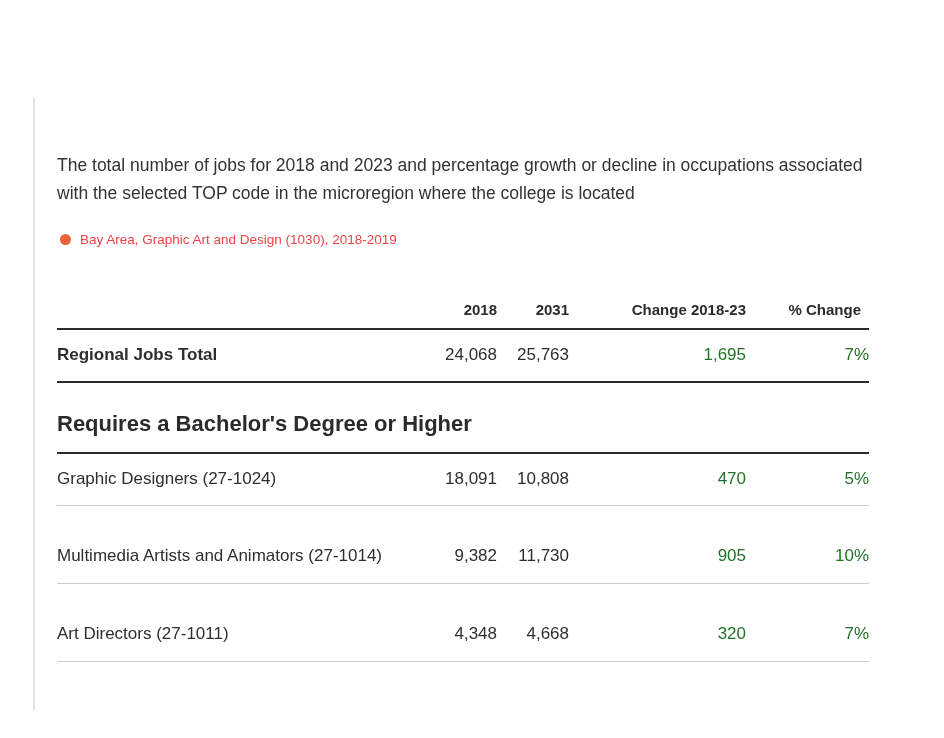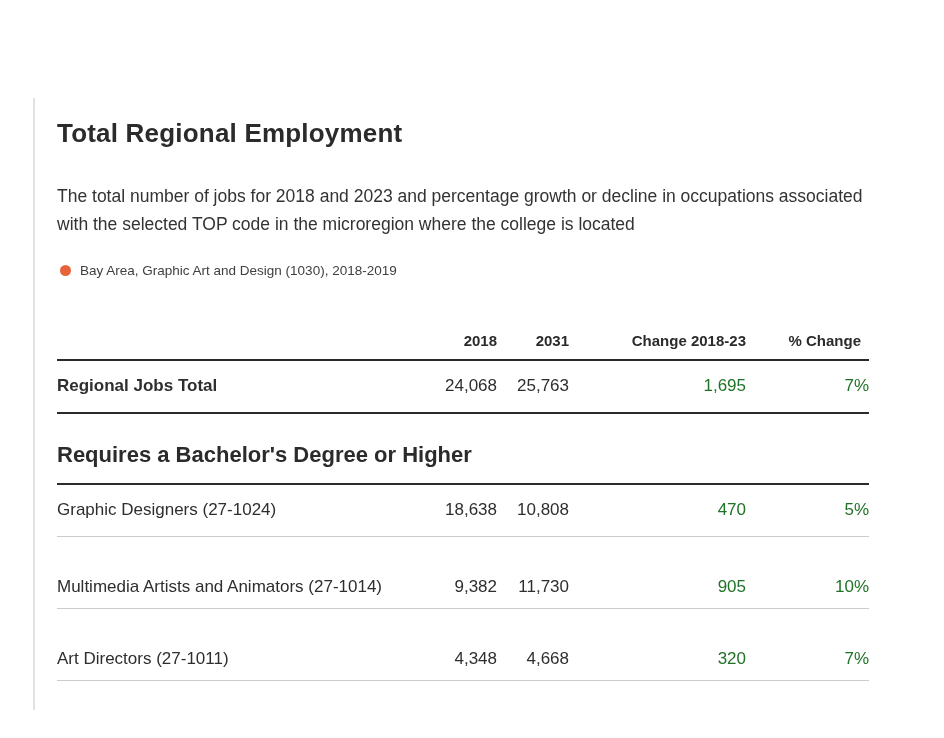--- a/index.html
+++ b/index.html
@@ -55,21 +55,21 @@
   }
   .legend-dot {
     width: 11px; height: 11px;
     border-radius: 50%;
     background: #e8633a;
     flex: 0 0 auto;
   }
   .legend-label {
     margin-left: 9px;
     font-size: 13.5px;
-    color: #404040;
+    color: #ef4444;
   }
 
   table.data-table {
     border-collapse: collapse;
     table-layout: fixed;
     width: 812px;
   }
   table.first-table { margin-top: 54px; }
   col.c-label  { width: 370px; }
   col.c-2018   { width: 70px; }
@@ -107,33 +107,32 @@
     width: 812px;
     font-size: 22px;
     font-weight: bold;
     color: #2b2b2b;
     padding-bottom: 15px;
     border-bottom: 2px solid #2b2b2b;
   }
 
   tr.occ-row { border-bottom: 1px solid #cccccc; }
   tr.occ-row.row-first td { padding: 15px 0 16px 0; }
-  tr.occ-row.row-tall td  { padding: 40px 0 11px 0; }
+  tr.occ-row.row-tall td  { padding: 40px 0 17px 0; }
 
   .pos { color: #1f7326; }
 </style>
 </head>
 <body>
 
 <div class="page">
 
 
   <div class="content-panel">
 
-    <h2 class="section-title">Total Regional Employment</h2>
 
     <p class="section-description">The total number of jobs for 2018 and 2023 and percentage growth or decline in occupations associated with the selected TOP code in the microregion where the college is located</p>
 
     <div class="legend">
       <span class="legend-dot"></span>
       <span class="legend-label">Bay Area, Graphic Art and Design (1030), 2018-2019</span>
     </div>
 
     <table class="data-table first-table">
       <colgroup>
@@ -169,21 +168,21 @@
       <colgroup>
         <col class="c-label">
           <col class="c-2018">
           <col class="c-2023">
           <col class="c-change">
           <col class="c-pct">
       </colgroup>
       <tbody>
         <tr class="occ-row row-first">
           <td class="col-label">Graphic Designers (27-1024)</td>
-          <td>18,638</td>
+          <td>18,091</td>
           <td>10,808</td>
           <td class="pos">470</td>
           <td class="pos col-pct">5%</td>
         </tr>
         <tr class="occ-row row-tall">
           <td class="col-label">Multimedia Artists and Animators (27-1014)</td>
           <td>9,382</td>
           <td>11,730</td>
           <td class="pos">905</td>
           <td class="pos col-pct">10%</td>

